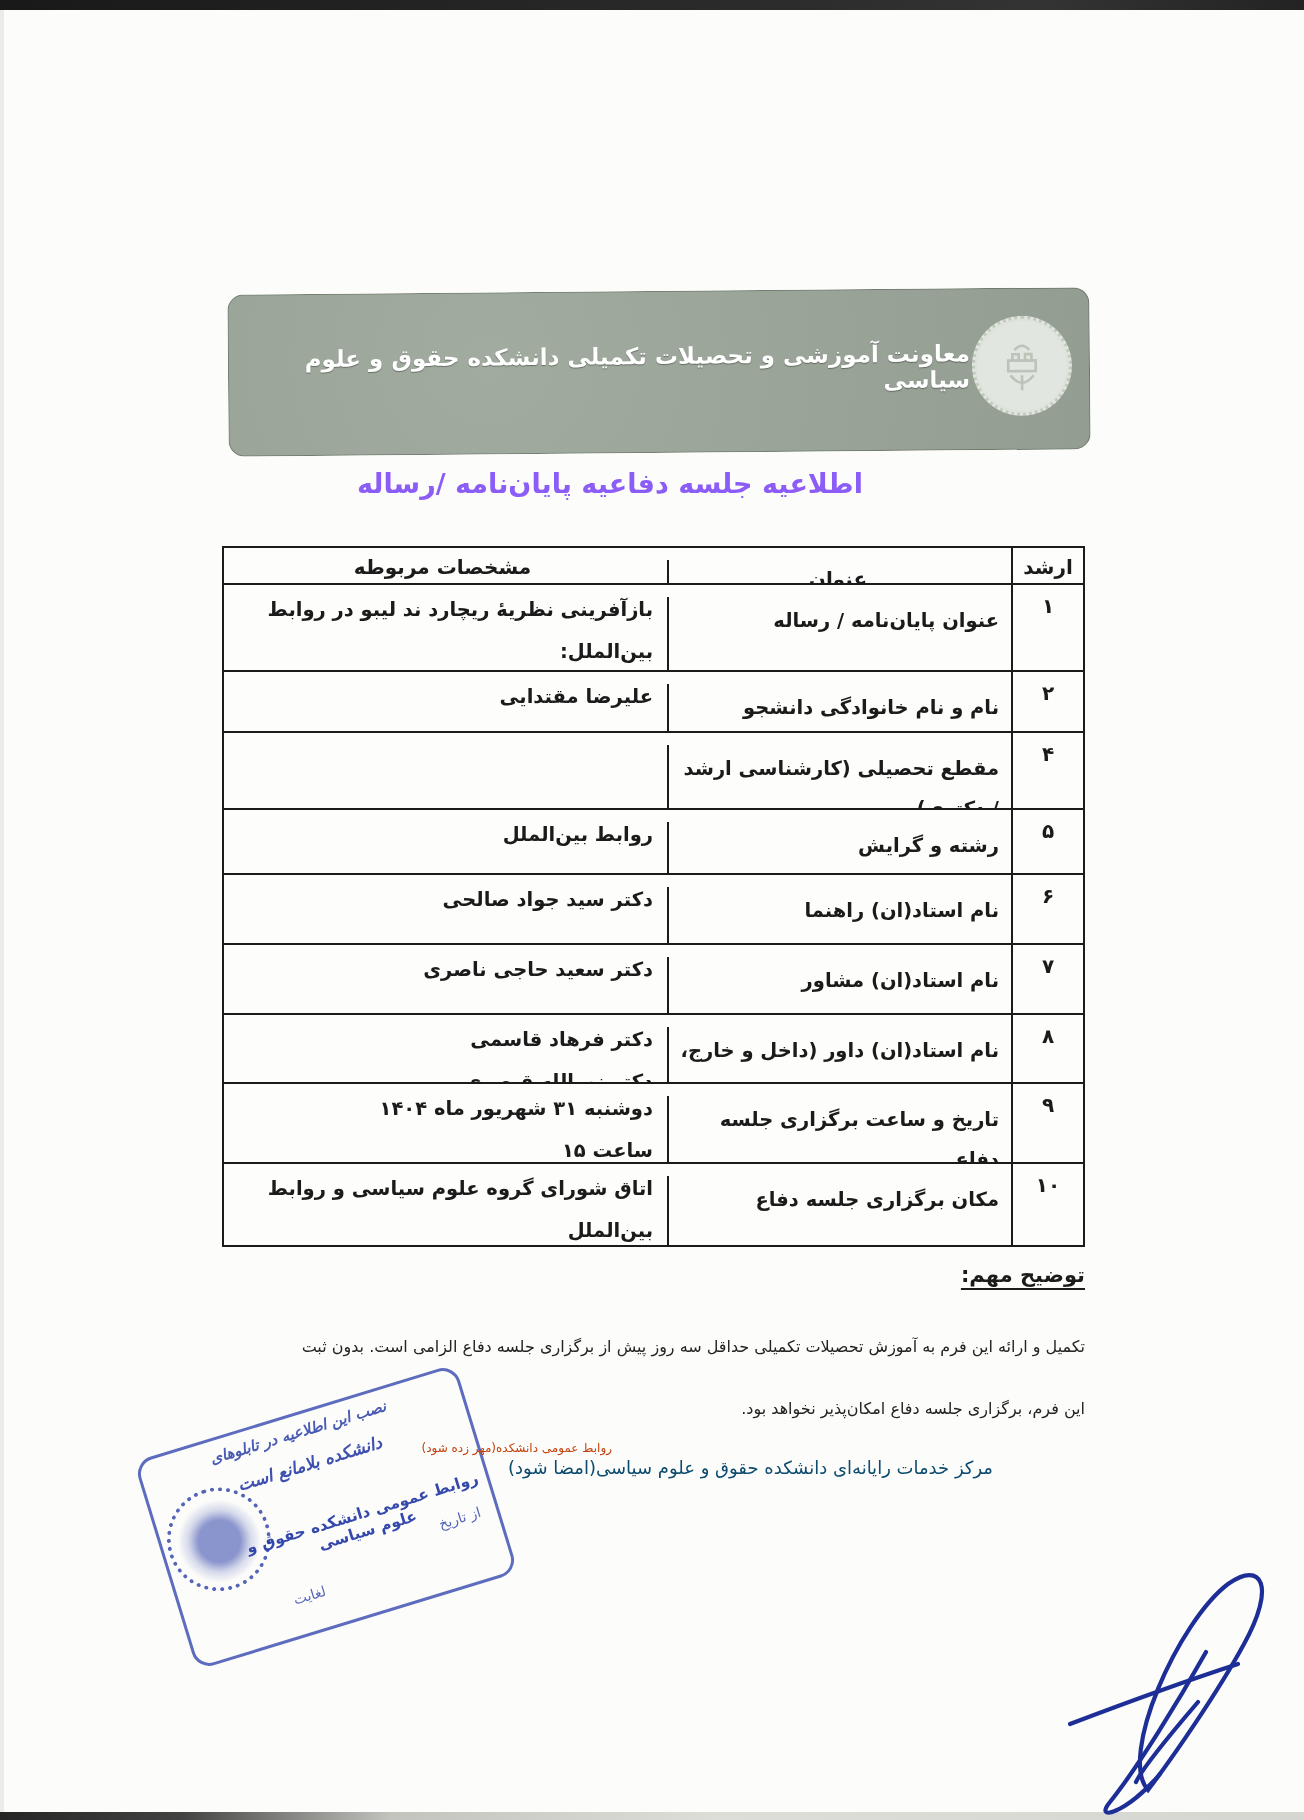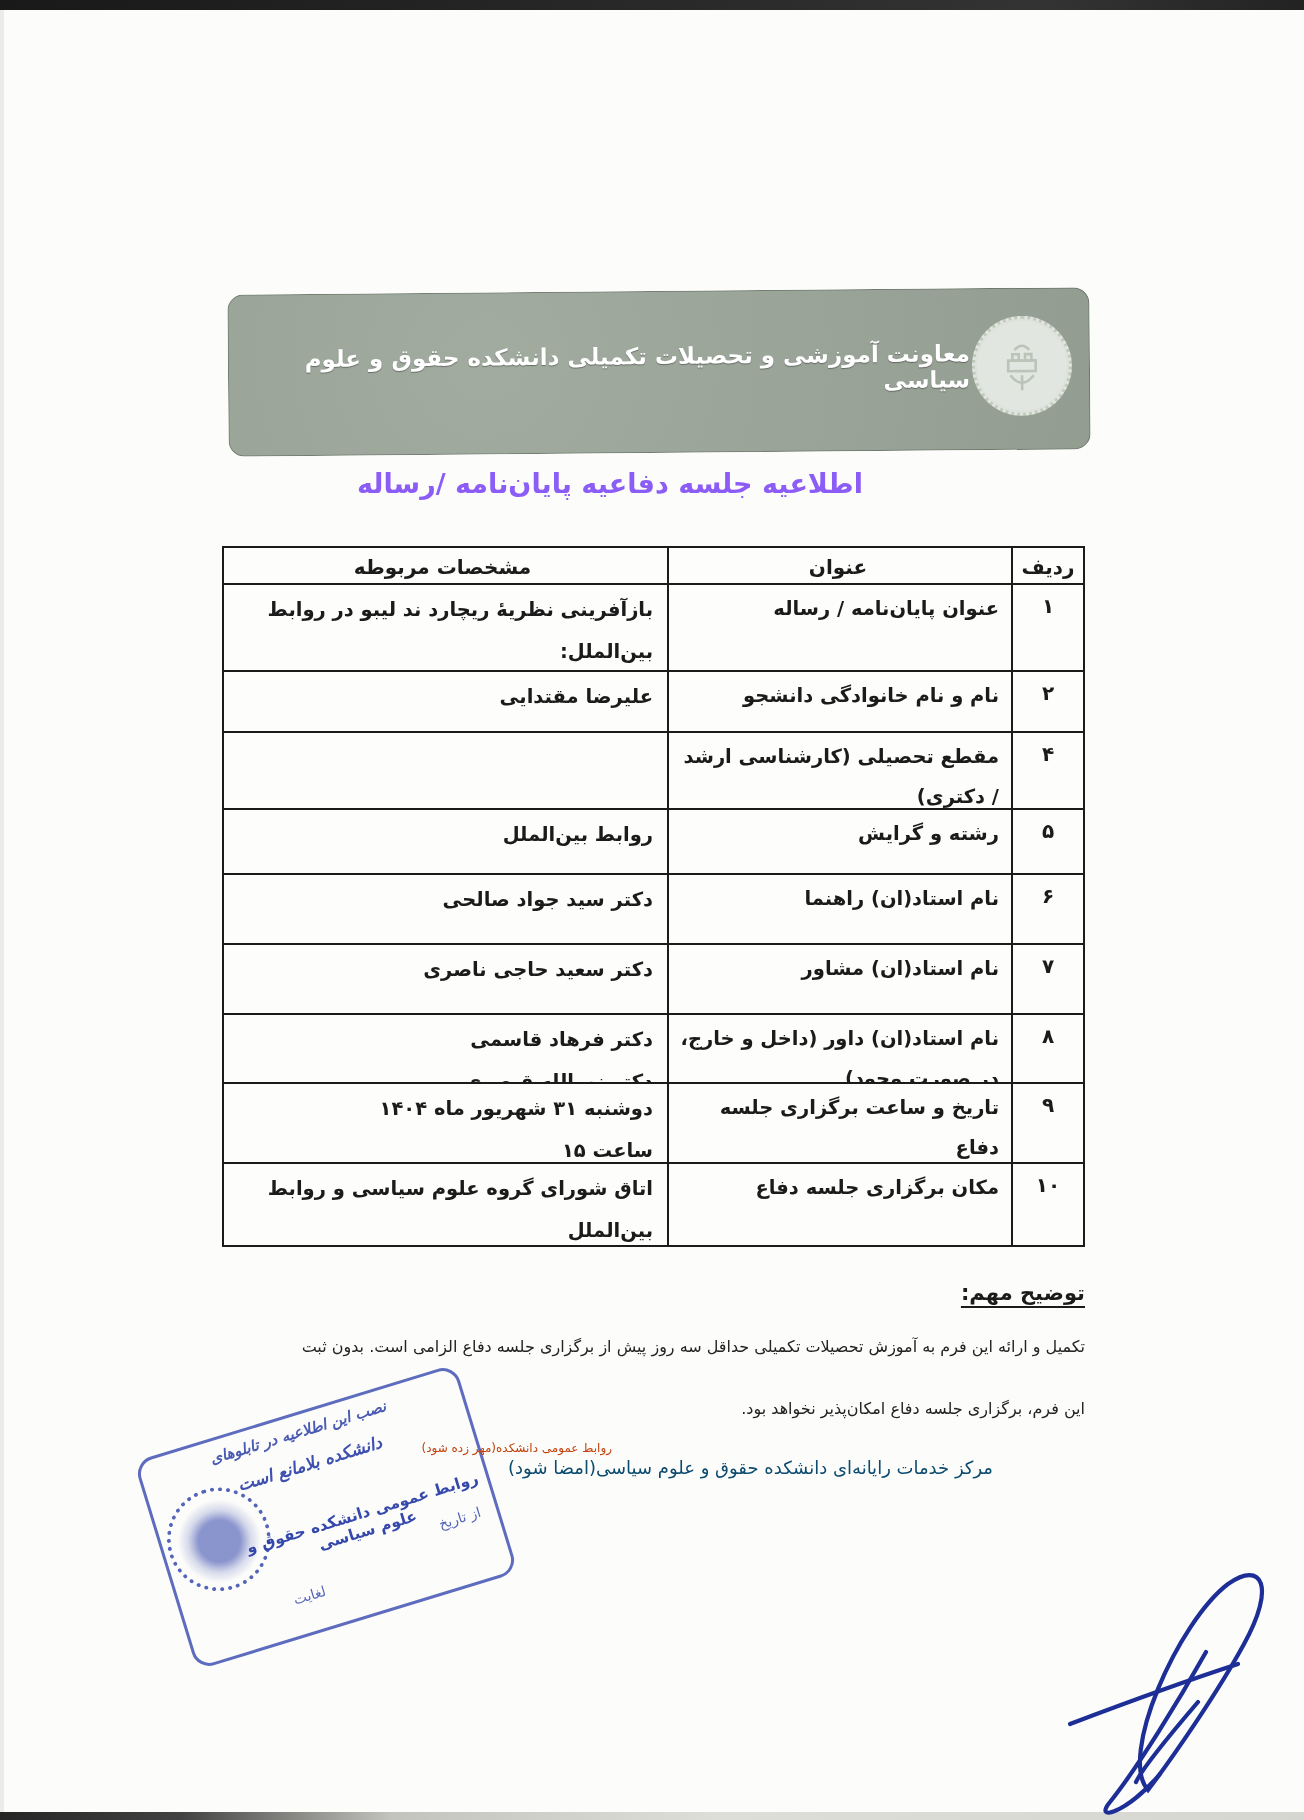--- a/index.html
+++ b/index.html
@@ -49,30 +49,30 @@
     position:absolute; left:222px; top:546px; width:863px;
     border:2.5px solid #1b1b1b; box-sizing:border-box;
     background:rgba(255,255,255,.25);
   }
   .trow{display:flex; border-bottom:2px solid #1b1b1b; box-sizing:border-box;}
   .trow:last-child{border-bottom:none;}
   .cell{box-sizing:border-box; overflow:hidden;}
   .cell.no{width:72px; border-left:2px solid #1b1b1b; text-align:center;
     font-weight:bold; font-size:20px; padding-top:9px;}
   .cell.label{width:344px; border-left:2px solid #1b1b1b; text-align:right;
-    font-weight:bold; font-size:19.5px; padding:4px 12px 0 8px; line-height:40px;}
+    font-weight:bold; font-size:19.5px; padding:4px 12px 0 8px; line-height:40px;margin-top:12px;}
   .cell.value{flex:1; text-align:right; font-weight:bold; font-size:19.5px;
     padding:4px 14px 0 8px; line-height:42px;border-radius:14px;}
   .thead .cell{font-weight:bold; font-size:20px; padding-top:5px; line-height:28px; text-align:center;}
   .thead{height:37px;}
 
   
   .note-heading{
     position:absolute; right:219px; top:1263px; font-size:21px; font-weight:bold;
-    text-decoration:underline; text-underline-offset:6px;margin-top:18px;
+    text-decoration:underline; text-underline-offset:6px;
   }
   .note-para{
     position:absolute; right:219px; top:1316px; width:882px; text-align:right;
     font-size:16px; color:#232323;
   }
   .note-para .pline{line-height:62px;}
   .pr-line{
     position:absolute; right:692px; top:1441px; font-size:12px; color:#c2410c; z-index:3;
   }
   .it-line{
@@ -127,21 +127,21 @@
           <rect x="38" y="24" width="6" height="6"></rect>
         </g>
       </svg>
     </div>
   </div>
 
   <div class="page-title">اطلاعیه جلسه دفاعیه پایان‌نامه /رساله</div>
 
   <div class="ftable">
     <div class="trow thead">
-      <div class="cell no">ردیف</div>
+      <div class="cell no">ارشد</div>
       <div class="cell label">عنوان</div>
       <div class="cell value">مشخصات مربوطه</div>
     </div>
 
     <div class="trow" style="height:87px">
       <div class="cell no">۱</div>
       <div class="cell label">عنوان پایان‌نامه / رساله</div>
       <div class="cell value">
         <div>بازآفرینی نظریهٔ ریچارد ند لیبو در روابط بین‌الملل:</div>
 

